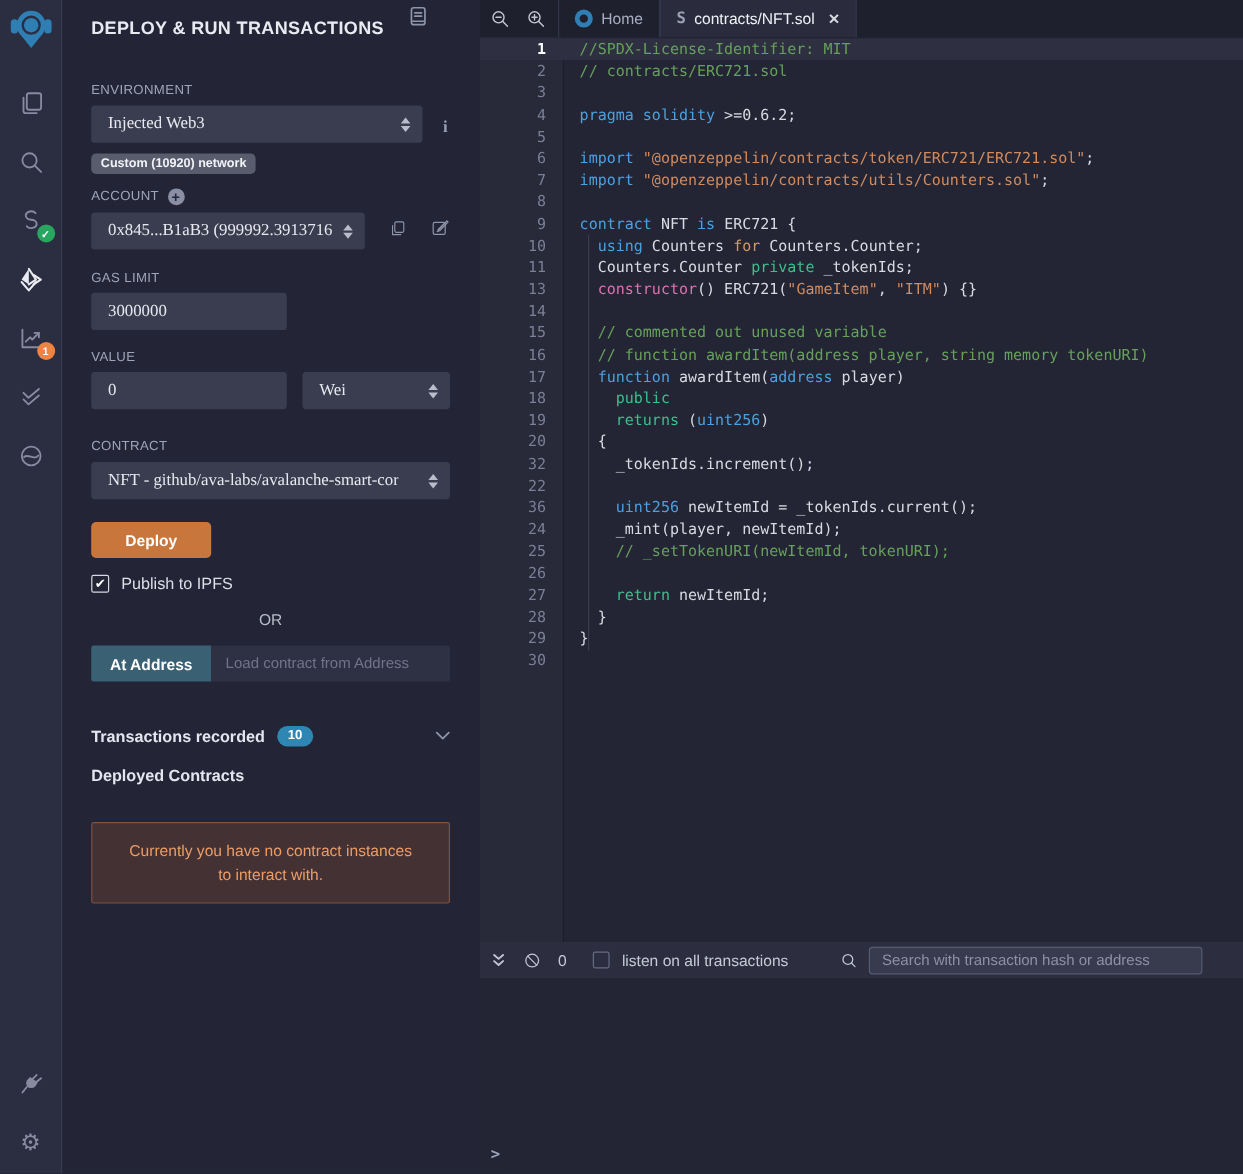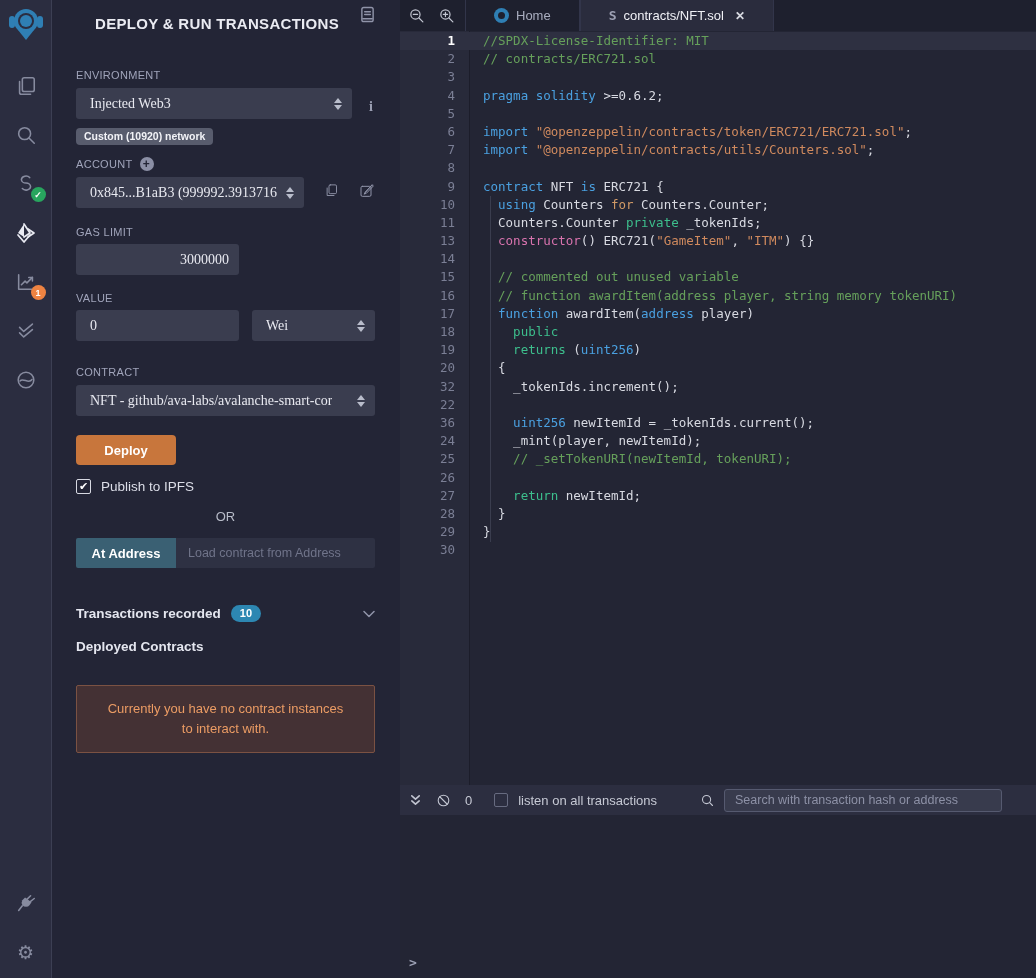--- a/index.html
+++ b/index.html
@@ -26,21 +26,21 @@
   .mini-badge { position:absolute; right:-6px; bottom:-4px; width:15px; height:15px; border-radius:50%;
           font-size:9px; font-weight:bold; color:#fff; display:flex; align-items:center; justify-content:center; }
   .badge-green { background:#28a55e; }
   .badge-orange { background:#ee8342; }
   
   #panel {
     position:absolute; left:52px; top:0; bottom:0; width:348px;
     background:#232536; padding:0 25px 0 24px;
   }
   #panel h1 { font-size:15px; font-weight:700; letter-spacing:.3px; color:#eaebf2; margin-top:15px; display:flex; align-items:center; }
-  .panel-head { display:flex; align-items:center; justify-content:flex-end;gap:21px; }
+  .panel-head { display:flex; align-items:center; justify-content:flex-start;gap:21px; }
   .label { font-size:11px; color:#a0a4ba; letter-spacing:.3px; display:flex; align-items:center; gap:7px; }
   .selbox, .inputbox {
     background:#3a3d4f; border:none; border-radius:3px; height:31px;
     color:#e8e9f0; font-size:14px; font-family:Liberation Serif, serif;
     display:flex; align-items:center; padding:0 10px 0 14px;
   }
   .selbox { justify-content:space-between; cursor:pointer; }
   .selbox .seltext { white-space:nowrap; overflow:hidden; }
   .stepper { display:flex; flex-direction:column; gap:2px; margin-left:6px; flex:none; }
   .stepper i { width:0; height:0; border-left:4px solid transparent; border-right:4px solid transparent; }
@@ -73,21 +73,21 @@
   .txrec .chev { margin-left:auto; }
   .dep-contracts { margin-top:17px; font-size:13.5px; font-weight:700; color:#e4e6ef; }
   .warnbox { margin-top:31px; border:1px solid #7b5243; background:#443134; border-radius:2px;
     padding:13px 24px; text-align:center; font-size:13px; line-height:1.55; color:#ec9c64; }
   
   #main { position:absolute; left:400px; right:0; top:0; bottom:0; display:flex; flex-direction:column; background:#232534; }
   #tabbar { height:31px; background:#1e202e; display:flex; align-items:stretch; flex:none; }
   .zoons { display:flex; align-items:center; gap:13px; padding:0 10px 0 8px; }
   .zbtn { background:none; border:none; cursor:pointer; display:flex; }
   .zbtn svg { stroke:#c3c6d2; fill:none; stroke-width:1.7; stroke-linecap:round; }
-  .tab { display:flex; align-items:center; gap:7px; padding:0 28px; font-size:13px; color:#a9adbf;
+  .tab { display:flex; align-items:center; gap:7px; padding:0 13px; font-size:13px; color:#a9adbf;
     border-right:1px solid #32354a; border-left:1px solid #32354a; cursor:pointer; }
   .tab.active { background:#2a2c3d; color:#f0f1f6; }
   .tab .close { color:#d8dae2; font-size:12px; font-weight:bold; margin-left:4px; }
   .tab .s-ic { color:#9da1b4; font-family:"DejaVu Sans Mono",monospace; font-weight:bold; font-size:13px; }
   .mini-logo { width:15px; height:15px; border-radius:50%; background:#2f7fb4; position:relative; }
   .mini-logo:after { content:""; position:absolute; left:4px; top:4px; width:7px; height:7px; border-radius:50%; background:#1e202e; }
   #editor { flex:none; height:754px; position:relative; background:#232534; overflow:hidden;
     font-family:"DejaVu Sans Mono",monospace; font-size:12.5px; }
   #gutter-bg { position:absolute; left:0; top:0; bottom:0; width:70px; background:#282a3a; border-right:1px solid #1c1d2a; }
   #indent-guide { position:absolute; left:90px; top:165px; height:346px; border-left:1px solid #3a3d4e; z-index:2; }
@@ -237,21 +237,21 @@
     </span>
     <span class="icon-sm">
       <svg width="16" height="16" viewBox="0 0 24 24">
           <rect x="3" y="5" width="15" height="15" rx="2"></rect>
           <path d="M9 14 L20 3 M20 3 l1.5 1.5 L11 15.5 l-3 1 z"></path>
         </svg>
     </span>
   </div>
 
   <div class="label" style="margin-top:18px">GAS LIMIT</div>
-  <input class="inputbox" style="margin-top: 6px; text-align: right;" value="3000000">
+  <input class="inputbox" style="margin-top: 6px;" value="3000000">
 
   <div class="label" style="margin-top:17px">VALUE</div>
   <div class="row" style="margin-top:6px; gap:13px">
     <input class="inputbox" value="0" style="">
     <div class="selbox" style="width:123px">
       <span class="seltext">Wei</span>
       <span class="stepper">
           <i class="up"></i>
           <i class="dn"></i>
         </span>

